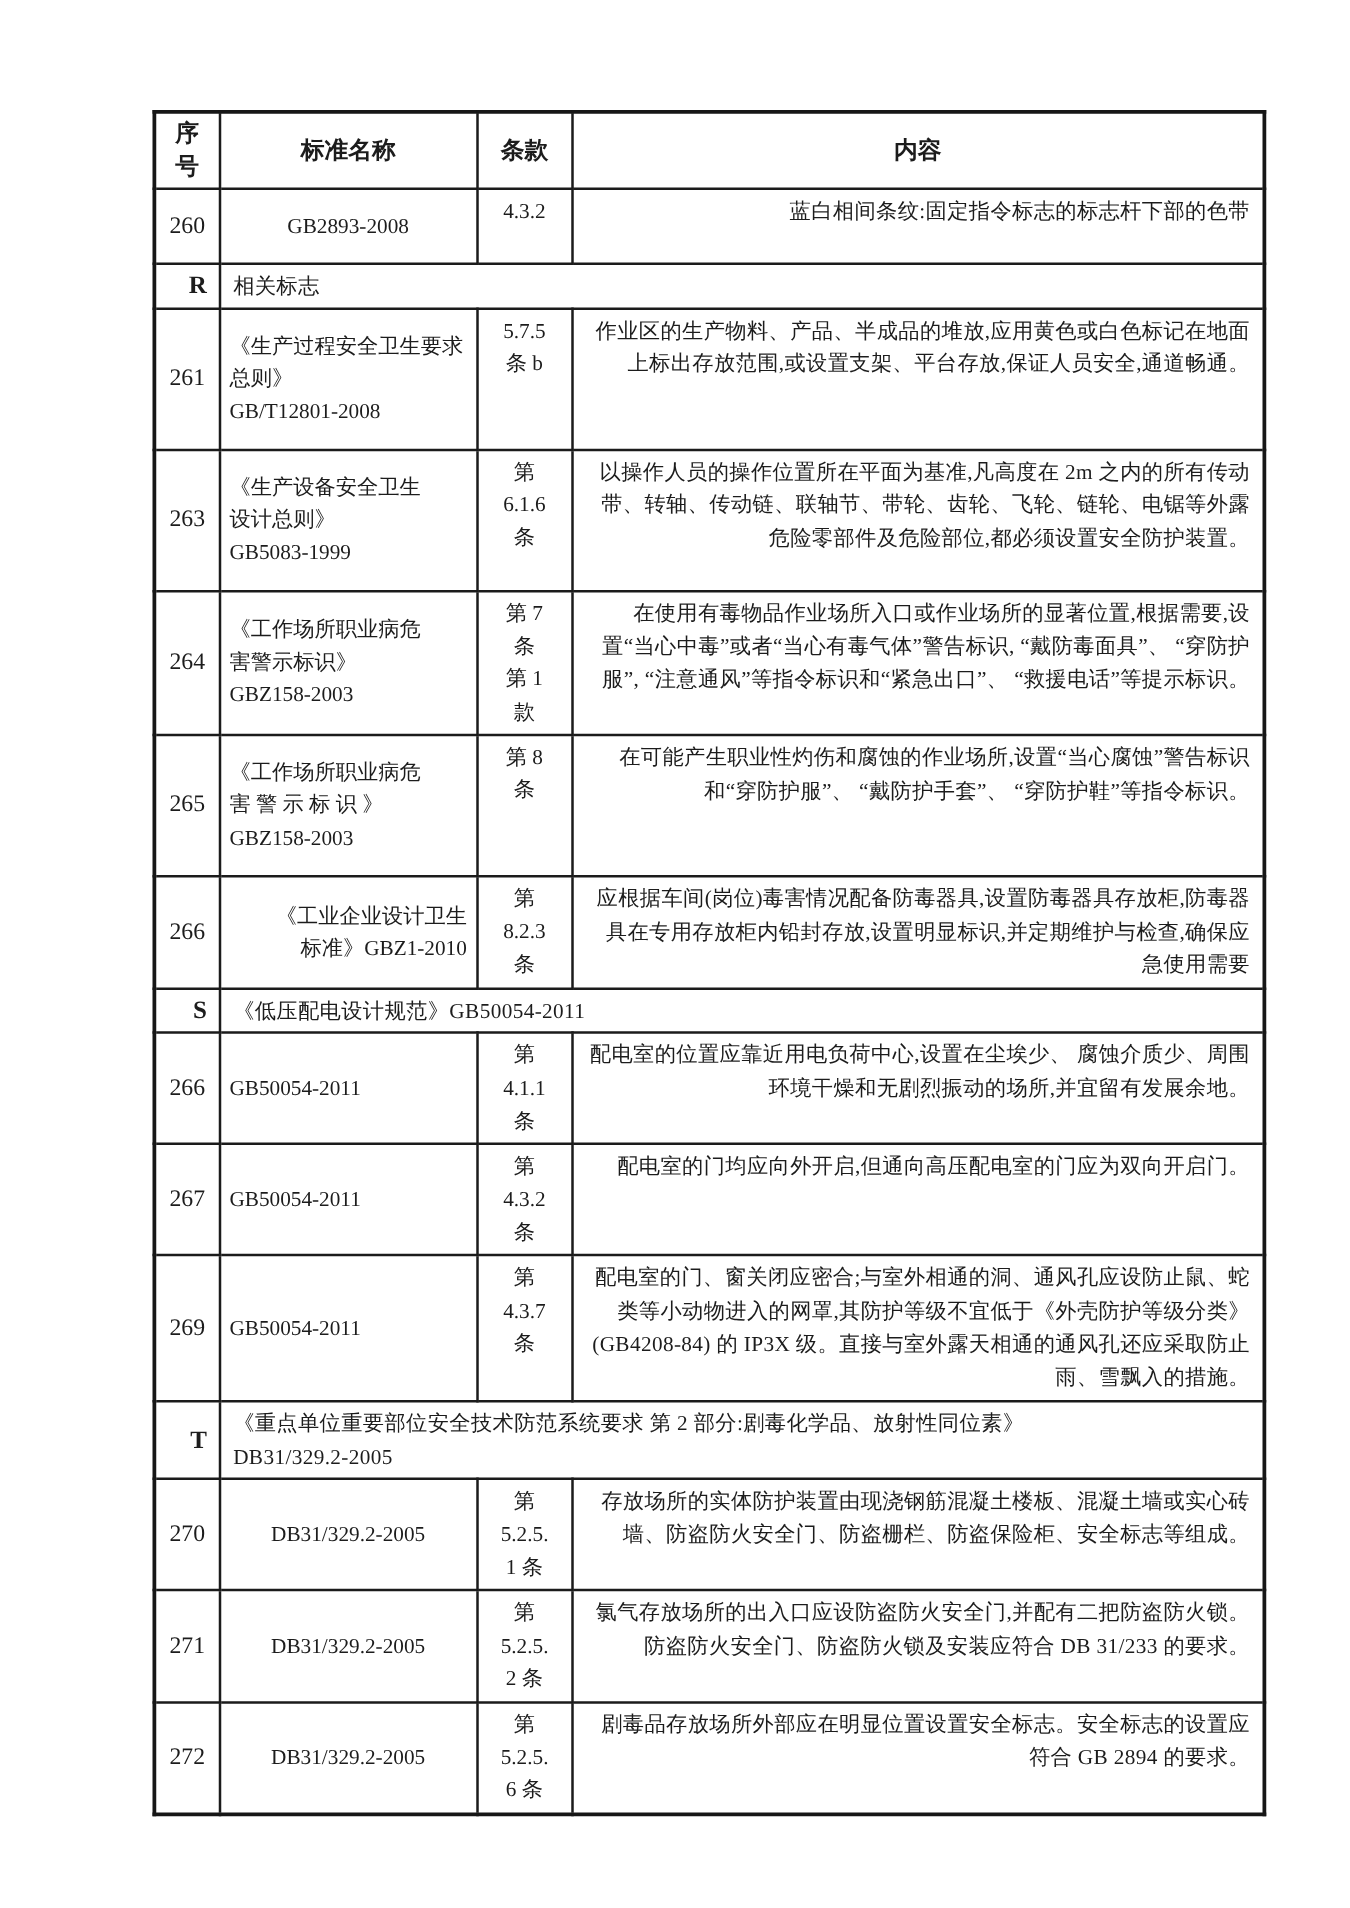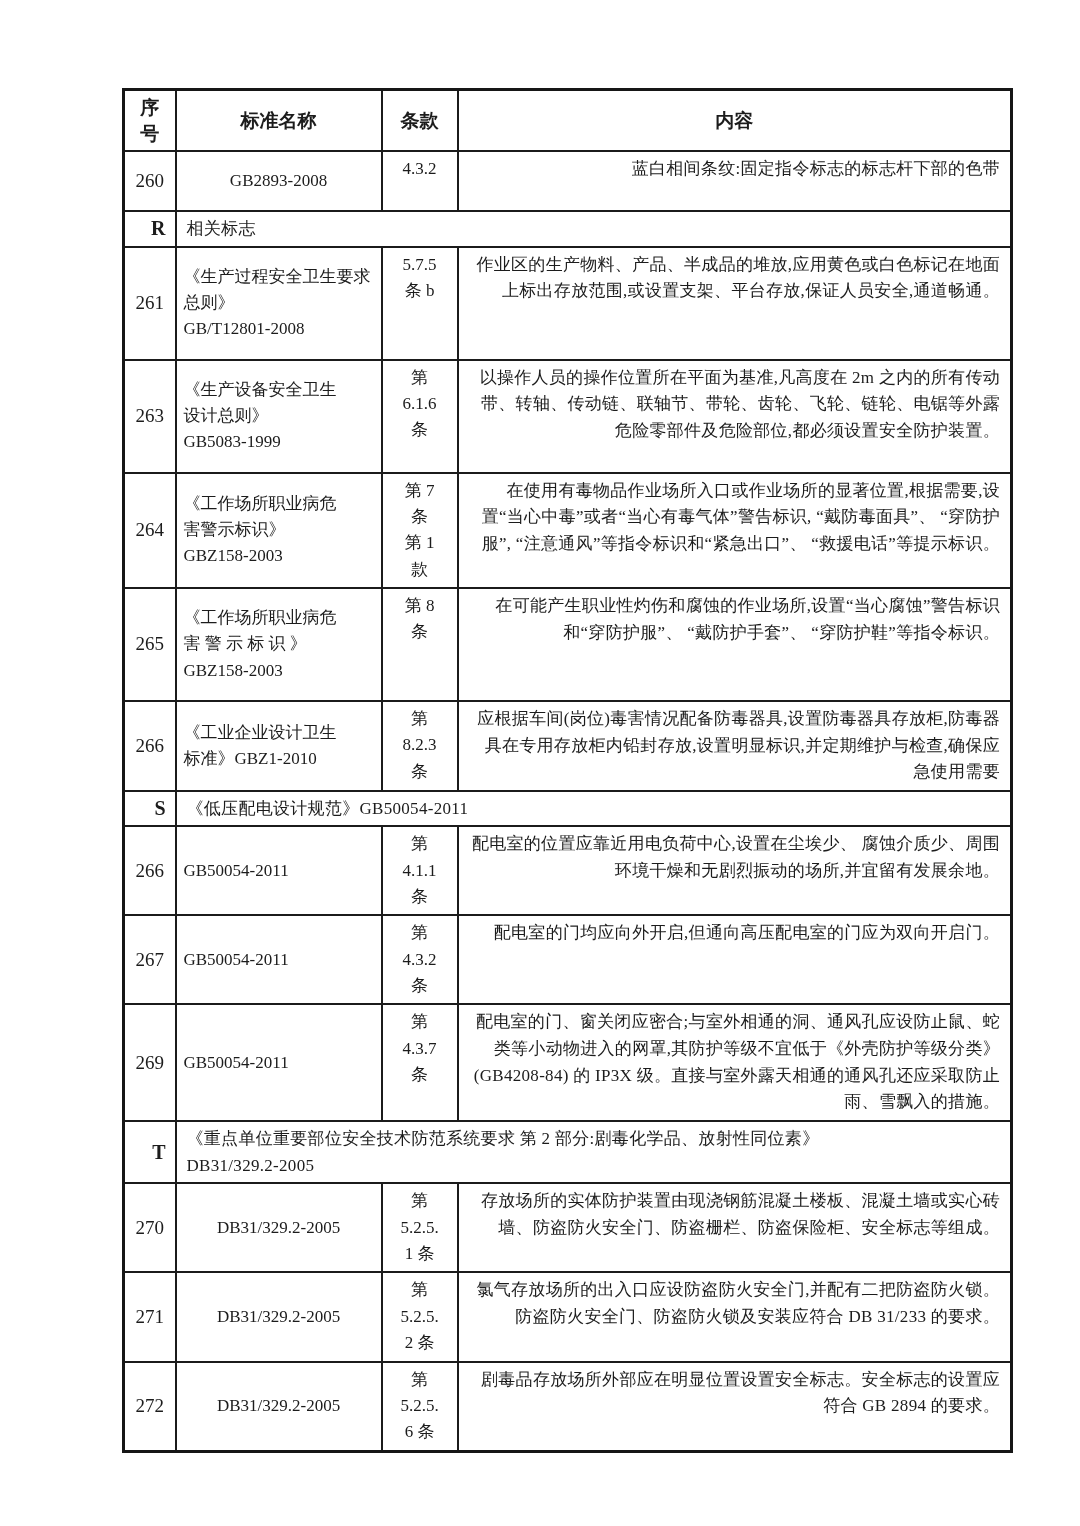--- a/index.html
+++ b/index.html
@@ -152,21 +152,21 @@
         <tr>
           <td class="cell-num">265</td>
           <td class="cell-name" style="text-align: left;">《工作场所职业病危
 害 警 示 标 识 》
 GBZ158-2003</td>
           <td class="cell-clause">第 8 条</td>
           <td class="cell-content">在可能产生职业性灼伤和腐蚀的作业场所,设置“当心腐蚀”警告标识和“穿防护服”、 “戴防护手套”、 “穿防护鞋”等指令标识。</td>
         </tr>
         <tr>
           <td class="cell-num">266</td>
-          <td class="cell-name" style="text-align: left;">《工业企业设计卫生
+          <td class="cell-name" style="text-align: right;">《工业企业设计卫生
 标准》GBZ1-2010</td>
           <td class="cell-clause">第
 8.2.3
 条</td>
           <td class="cell-content">应根据车间(岗位)毒害情况配备防毒器具,设置防毒器具存放柜,防毒器具在专用存放柜内铅封存放,设置明显标识,并定期维护与检查,确保应急使用需要</td>
         </tr>
         <tr>
           <td class="cell-letter">S</td>
           <td class="cell-sectitle" colspan="3">《低压配电设计规范》GB50054-2011</td>
         </tr>

